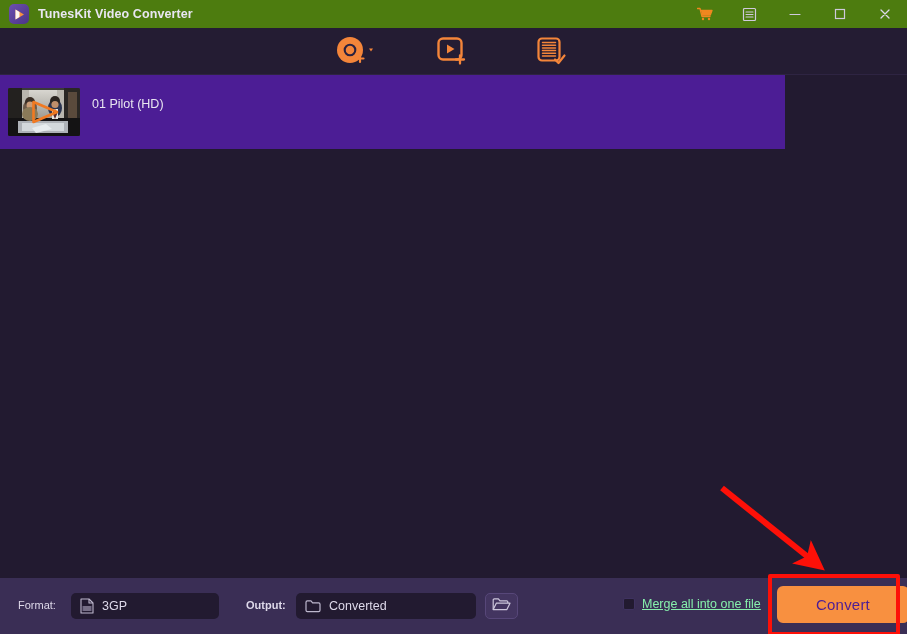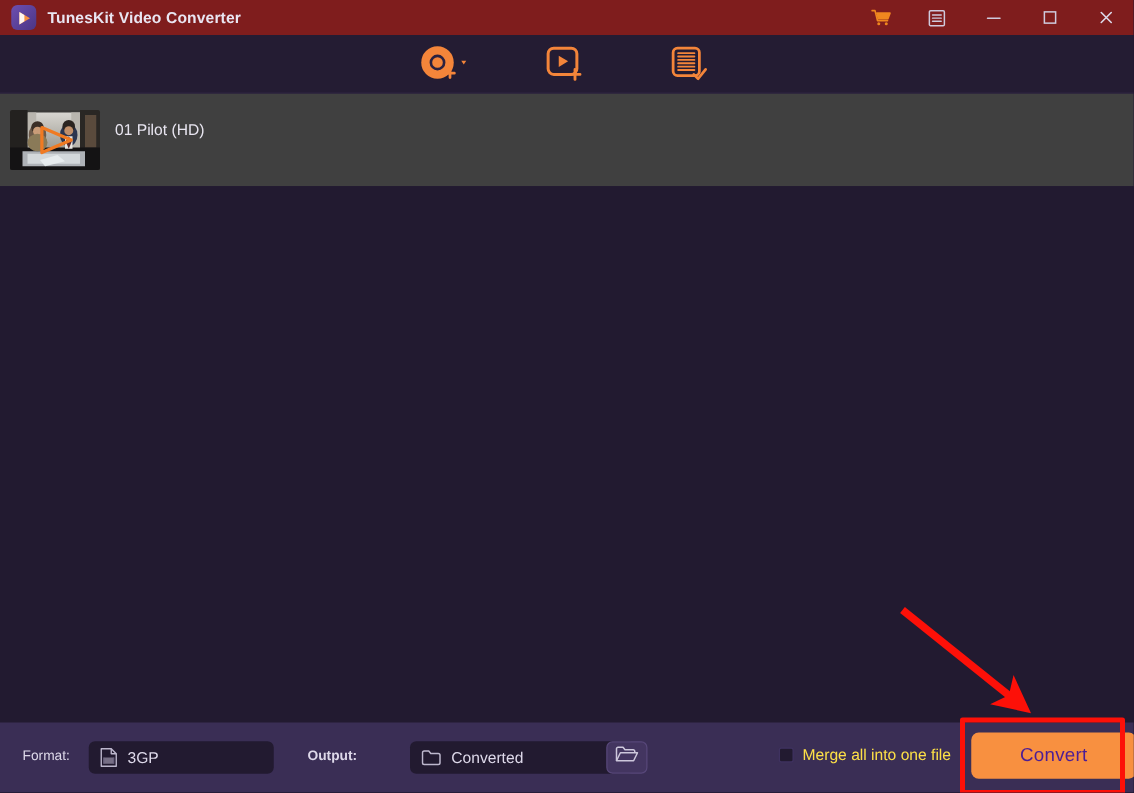--- a/index.html
+++ b/index.html
@@ -12,21 +12,21 @@
   #app {
     position: relative;
     width: 907px; height: 634px;
     background: #221a30;
   }
 
   
   .titlebar {
     position: absolute; left: 0; top: 0;
     width: 907px; height: 28px;
-    background: #7f1d1d;
+    background: #4d7c0f;
     display: flex; align-items: center;
   }
   .app-logo {
     width: 20px; height: 20px; margin-left: 9px;
     border-radius: 5px;
     background: linear-gradient(135deg, #6d4fb0 0%, #4b3585 100%);
     display: flex; align-items: center; justify-content: center;
     flex: none;
   }
   .app-logo svg { display: block; }
@@ -63,22 +63,22 @@
   }
   .toolbar-sep {
     position: absolute; left: 0; top: 74px;
     width: 907px; height: 1px;
     background: #2e2442;
   }
 
   
   .filerow {
     position: absolute; left: 0; top: 75px;
-    width: 907px; height: 74px;
-    background: #404040;
+    width: 785px; height: 74px;
+    background: #4c1d95;
   }
   .thumb {
     position: absolute; left: 8px; top: 13px;
     width: 72px; height: 48px;
     border-radius: 2px;
     overflow: hidden;
     background: #2a2b33;
   }
   .thumb svg { display: block; }
   .file-name {
@@ -155,21 +155,21 @@
     position: absolute; top: 593px;
     height: 26px;
     background: #221a30;
     border-radius: 5px;
     display: flex; align-items: center;
     padding: 0 9px;
     color: #ded9ea; font-size: 12.5px;
     white-space: nowrap;
   }
   .fld-format { left: 71px; width: 148px; }
-  .fld-output { left: 296px; width: 180px; margin-left: 32px; }
+  .fld-output { left: 296px; width: 180px; }
   .fld-ico { display: flex; align-items: center; margin-right: 8px; flex: none; }
 
   .browse-btn {
     position: absolute; left: 485px; top: 593px;
     width: 33px; height: 26px;
     background: #433560;
     border: 1px solid #574779;
     border-radius: 5px;
     display: flex; align-items: center; justify-content: center;
   }
@@ -178,21 +178,21 @@
     position: absolute; left: 623px; top: 597px;
     display: flex; align-items: center; gap: 7px;
   }
   .merge-box {
     width: 12px; height: 12px;
     background: #221a30;
     border: 1px solid #3f3260;
     border-radius: 2px;
     flex: none;
   }
-  .merge-txt { color: #fde047; font-size: 12.5px; white-space: nowrap; }
+  .merge-txt { color: #86efac; font-size: 12.5px; white-space: nowrap; text-decoration: underline; }
 
   .convert-btn {
     position: absolute; left: 777px; top: 586px;
     width: 132px; height: 37px;
     background: #f89040;
     border-radius: 6px;
     display: flex; align-items: center; justify-content: center;
     color: #4c1d95; font-size: 15px;
     letter-spacing: .2px;
   }

